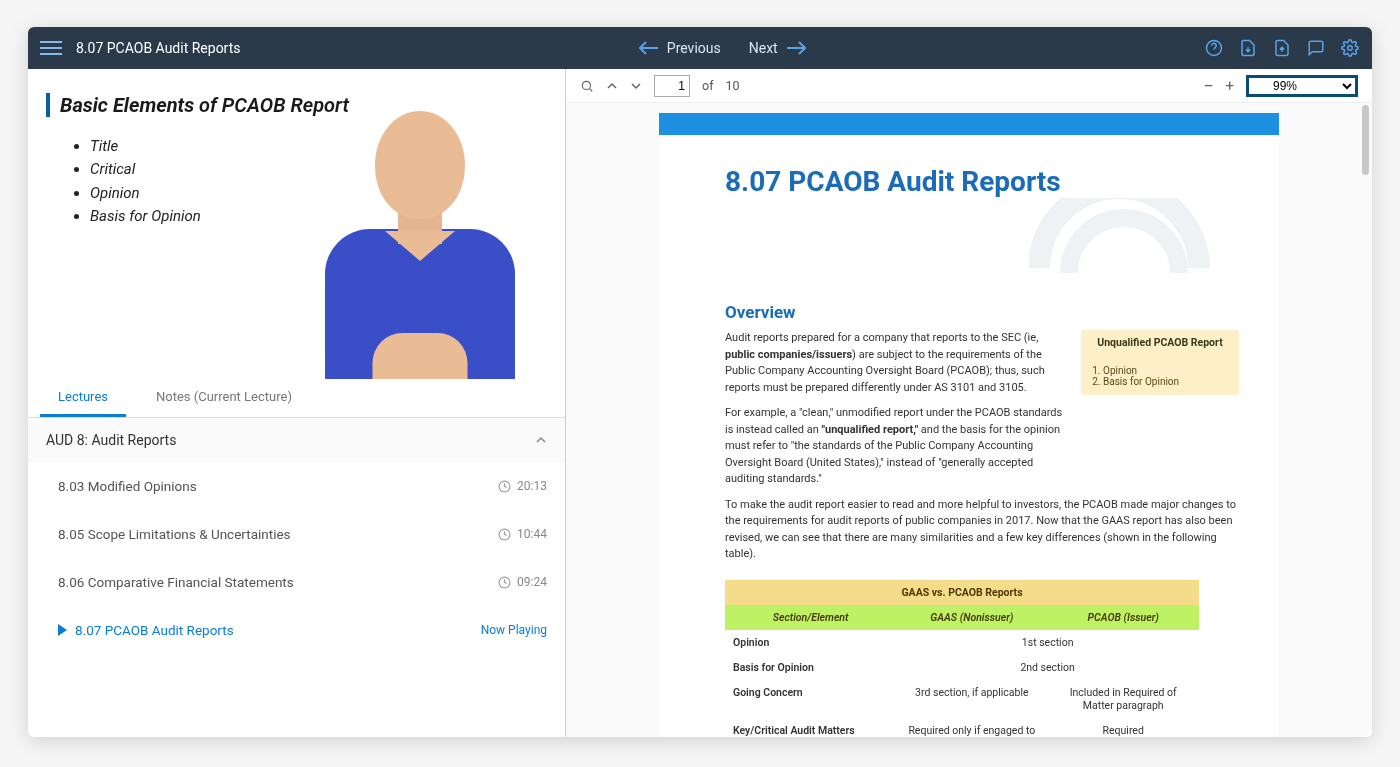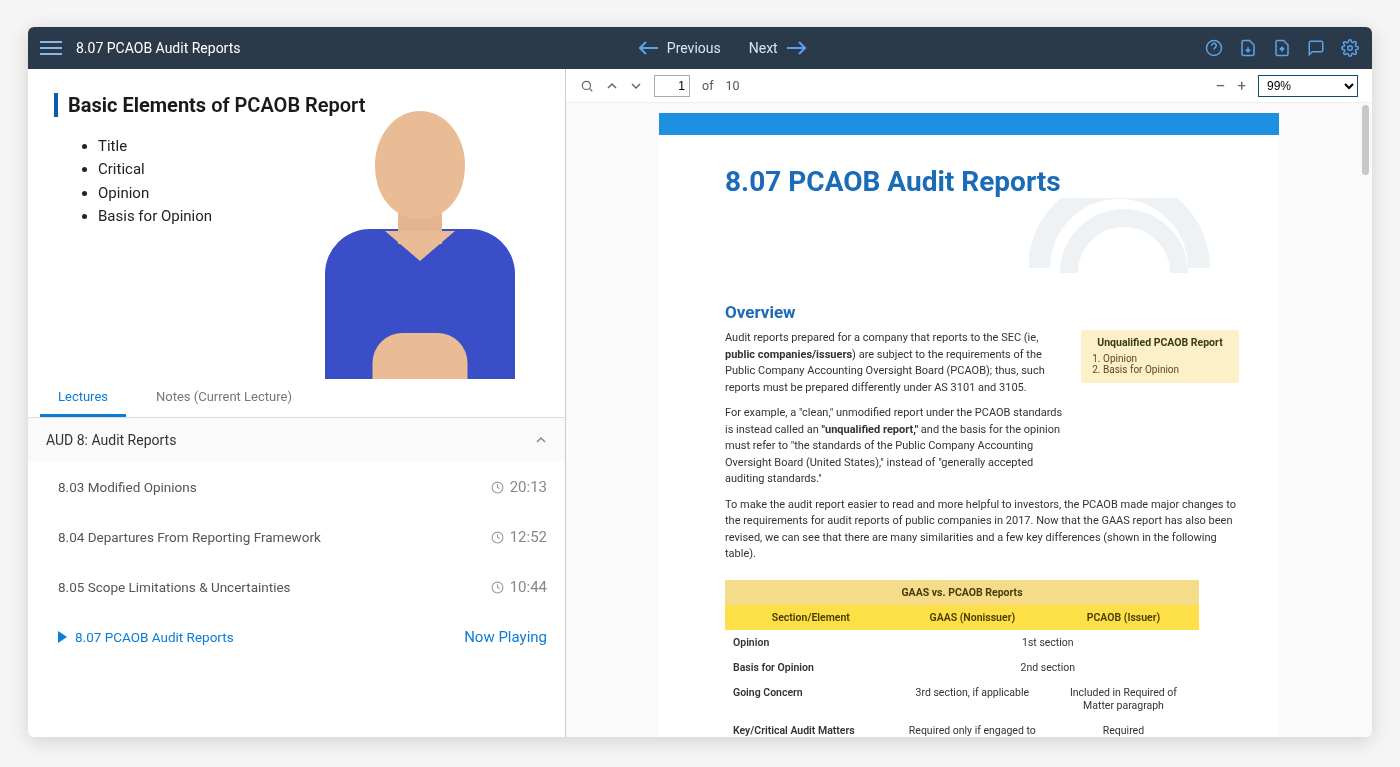--- a/index.html
+++ b/index.html
@@ -9,64 +9,64 @@
   .hamburger { width: 22px; height: 22px; display: flex; flex-direction: column; justify-content: center; gap: 4px; cursor: pointer; margin-right: 14px; }
   .hamburger span { height: 2px; background: #8bb8e8; display:block; }
   .header-title { font-size: 14px; flex: 0 0 auto; }
   .nav-center { flex: 1; display: flex; justify-content: center; gap: 28px; }
   .nav-btn { display: flex; align-items: center; gap: 8px; color: #d8e5f2; font-size: 14px; cursor: pointer; }
   .nav-btn svg { stroke: #5aa3e8; }
   .header-right { display: flex; gap: 14px; align-items: center; }
   .header-right .icon-btn { width: 20px; height: 20px; cursor: pointer; display: flex; align-items: center; justify-content: center; color: #5aa3e8;}
   .main { flex: 1; display: flex; overflow: hidden; }
   .left-panel { width: 538px; display: flex; flex-direction: column; border-right: 1px solid #ccc; }
-  .video-area { height: 310px; background: #fff; position: relative; padding: 24px 26px; }
+  .video-area { height: 310px; background: #fff; position: relative; padding: 24px 18px; font-style: italic; }
   .slide-title { font-size: 20px; font-weight: 600; color: #1a1a1a; border-left: 4px solid #0b5cad; padding-left: 10px; margin-bottom: 18px; }
   .slide-title .bold { font-weight: 700; }
   .slide-list { list-style: disc; padding-left: 44px; font-size: 15px; color: #222; line-height: 1.55; }
   .presenter { position: absolute; right: 30px; bottom: 0; width: 230px; height: 270px; }
   .presenter-body { width: 100%; height: 100%; position: relative; }
   .presenter-shirt { position:absolute; bottom:0; left:50%; transform:translateX(-50%); width:190px; height:150px; background:#3a4ec7; border-radius: 45px 45px 0 0; }
   .presenter-neck { position:absolute; bottom:135px; left:50%; transform:translateX(-50%); width:44px; height:34px; background:#e5b590; }
   .presenter-head { position:absolute; bottom:160px; left:50%; transform:translateX(-50%); width:90px; height:108px; background:#e9bc95; border-radius:50% 50% 48% 48%; }
   .presenter-collar { position:absolute; bottom:118px; left:50%; transform:translateX(-50%); width:70px; height:30px; background:#e9bc95; clip-path: polygon(0 0,100% 0,50% 100%); }
   .presenter-arms {position:absolute;bottom:0;left:50%;transform:translateX(-50%);width:95px;height:46px;background:#e9bc95;border-radius:30px 30px 0 0;}
   .tabs { display: flex; border-bottom: 1px solid #ddd; }
   .tab { padding: 10px 18px; font-size: 13px; color: #777; cursor: pointer; margin-left: 12px; }
   .tab.active { color: #0b7dd6; border-bottom: 3px solid #0b7dd6; }
   .section-header { display:flex; align-items:center; justify-content:space-between; padding: 14px 18px; background:#fafafa; font-size:14px; color:#333; cursor:pointer;}
   .lectures-list { flex:1; overflow-y:auto; }
   .lecture-item { display:flex; align-items:center; justify-content:space-between; padding:16px 18px 16px 30px; font-size:13.5px; color:#555; cursor:pointer;}
   .lecture-item.active { color:#0b7dd6; }
-  .lecture-time { display:flex; align-items:center; gap:6px; color:#888; font-size:15px;}
+  .lecture-time { display:flex; align-items:center; gap:6px; color:#888; font-size:12px;}
   .lecture-item.active .lecture-time { color:#0b7dd6; }
   .play-icon { width:0;height:0;border-left:9px solid #0b7dd6;border-top:6px solid transparent;border-bottom:6px solid transparent;margin-right:8px;}
   .right-panel { flex:1; display:flex; flex-direction:column; background:#fff; position: relative;}
   .pdf-toolbar { height:34px; display:flex; align-items:center; padding:0 14px; gap:12px; border-bottom:1px solid #eee; font-size:12.5px; color:#555;}
   .pdf-toolbar .spacer { flex:1; }
   .page-input { width:36px; height:22px; border:1px solid #aaa; text-align:right; padding-right:4px; font-size:12px;}
-  .zoom-select { width:100px; height:22px; border:1px solid #0c4a6e; font-size:12px; padding-left:4px; background:#fff;}
+  .zoom-select { width:112px; height:22px; border:3px solid #0c4a6e; font-size:12px; padding-left:20px; background:#fff;}
   .tb-icon { cursor:pointer; color:#666; display:inline-flex;}
   .pdf-content { flex:1; overflow:auto; background:#fafafa; display:flex; justify-content:center; }
   .pdf-page { width:620px; background:#fff; margin:10px 0 0 0; }
   .blue-bar { height:22px; background:#1d90e0; }
   .watermark {height:80px; position:relative;}
   .watermark svg {position:absolute; right:30px; top:0;}
   .doc-title { font-size:28px; font-weight:700; color:#1a6bb8; padding:30px 66px 0; }
   .sec-title { font-size:17px; font-weight:700; color:#1a6bb8; padding:24px 66px 8px; }
   .body-row { display:flex; padding:0 40px 0 66px; gap:13px;}
   .body-text { font-size:11px; color:#333; line-height:1.5; flex:1;}
   .body-text p { margin-bottom:9px; }
   .callout { width:158px; background:#fdf0c8; border-radius:3px; padding:6px 8px 8px; font-size:10px; color:#5a4a1a; align-self:flex-start;}
-  .callout-title { font-weight:700; text-align:center; margin-bottom:4px; font-size:10.5px; color:#3a3a1a;}
+  .callout-title { font-weight:700; text-align:center; margin-bottom:16px; font-size:10.5px; color:#3a3a1a;}
   .callout ol { padding-left:14px; }
   .callout ul { padding-left:20px; margin-top:2px;}
   .comp-table { margin:8px 40px 0 66px; font-size:10.5px; border-collapse:collapse; width:474px;}
   .comp-table th {background:#f5dc8a; padding:6px; font-weight:700; text-align:center; color:#4a3a0a;}
-  .comp-table .sub th {background:#fde047; font-weight:600;}
+  .comp-table .sub th {background:#bef264; font-weight:600;font-style:italic;}
   .comp-table td {padding:6px 8px; vertical-align:top; text-align:center; color:#333;}
   .comp-table td:first-child {text-align:left; font-weight:600;}
   .scrollbar-right { position:absolute; right:2px; top:34px; bottom:0; width:10px; }
   .scroll-thumb { position:absolute; top:2px; right:1px; width:7px; height:70px; background:#c8c8c8; border-radius:4px;}
 </style>
 </head>
 <body>
 
 <div class="app">
   <div class="header">
@@ -163,37 +163,37 @@
           <span>8.03 Modified Opinions</span>
           <span class="lecture-time">
               <svg width="13" height="13" viewBox="0 0 24 24" fill="none" stroke="#999" stroke-width="2">
                 <circle cx="12" cy="12" r="10"></circle>
                 <path d="M12 6v6l4 2"></path>
               </svg>
               <span>20:13</span>
             </span>
         </div>
         <div class="lecture-item">
-          <span>8.04 Departures From Reporting Framework</span>
-          <span class="lecture-time">
-              <svg width="13" height="13" viewBox="0 0 24 24" fill="none" stroke="#999" stroke-width="2">
-                <circle cx="12" cy="12" r="10"></circle>
-                <path d="M12 6v6l4 2"></path>
-              </svg>
-              <span>12:52</span>
-            </span>
-        </div>
-        <div class="lecture-item">
           <span>8.05 Scope Limitations &amp; Uncertainties</span>
           <span class="lecture-time">
               <svg width="13" height="13" viewBox="0 0 24 24" fill="none" stroke="#999" stroke-width="2">
                 <circle cx="12" cy="12" r="10"></circle>
                 <path d="M12 6v6l4 2"></path>
               </svg>
               <span>10:44</span>
+            </span>
+        </div>
+        <div class="lecture-item">
+          <span>8.06 Comparative Financial Statements</span>
+          <span class="lecture-time">
+              <svg width="13" height="13" viewBox="0 0 24 24" fill="none" stroke="#999" stroke-width="2">
+                <circle cx="12" cy="12" r="10"></circle>
+                <path d="M12 6v6l4 2"></path>
+              </svg>
+              <span>09:24</span>
             </span>
         </div>
         <div class="lecture-item active">
           <span style="display:flex;align-items:center;">
               <span class="play-icon"></span>
               <span>8.07 PCAOB Audit Reports</span>
             </span>
           <span class="lecture-time">Now Playing</span>
         </div>
       </div>

